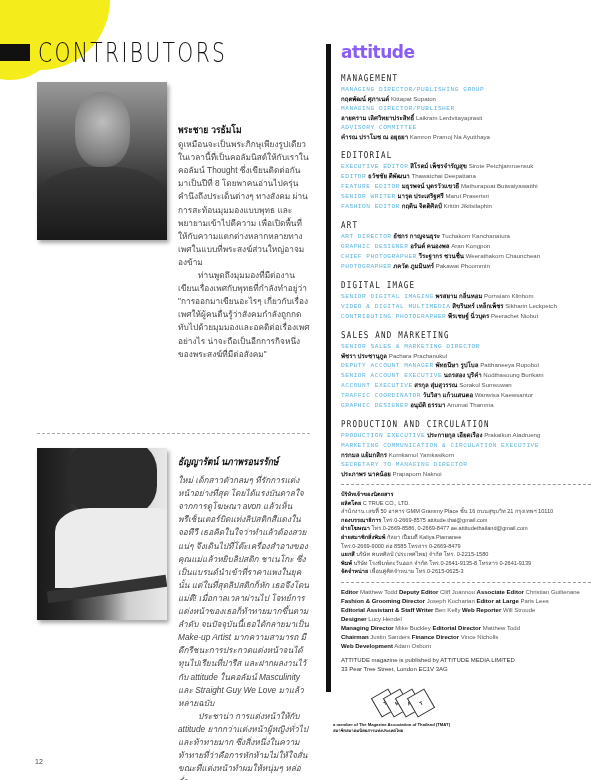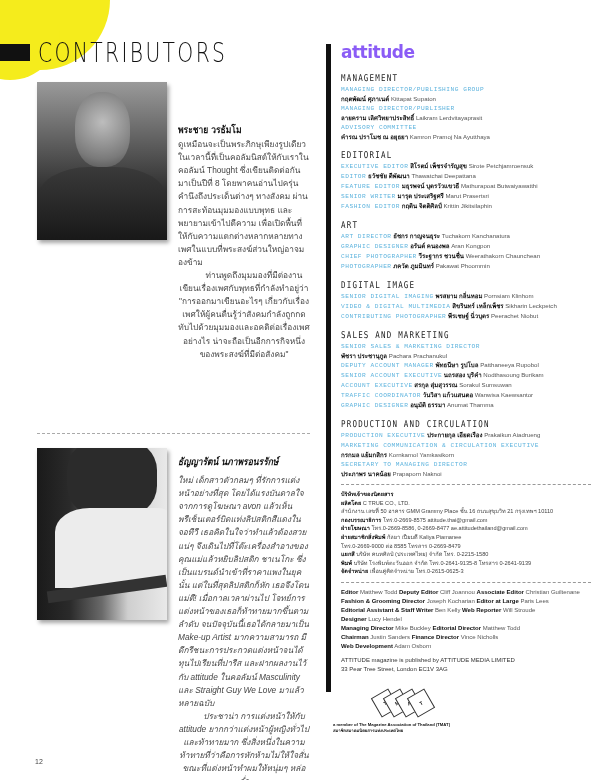--- a/index.html
+++ b/index.html
@@ -19,21 +19,21 @@
   .photo-woman { left: 37px; top: 448px; width: 130px; height: 172px; background: linear-gradient(90deg, #1a1a1a 0%, #2a2a2a 25%, #6a6a6a 50%, #cfcfcf 70%, #e9e9e9 100%); }
   .photo-woman .shirt { position: absolute; left: 18px; top: 60px; width: 115px; height: 80px; background: #ececec; border-radius: 30% 10% 0 0; }
   .photo-woman .hair { position: absolute; left: 30px; top: -10px; width: 90px; height: 80px; background: #2b2b2b; border-radius: 40%; }
   .photo-woman .belt { position: absolute; left: 10px; top: 135px; width: 120px; height: 12px; background: #333; transform: rotate(-8deg); }
 
   .bio { position: absolute; left: 178px; width: 132px; font-size: 8.3px; line-height: 13.1px; color: #444; }
   .bio-1 { top: 84px; margin-top: 39px; }
   .bio-2 { top: 455px; font-style: italic; }
   .bio-name { font-family: "DejaVu Sans", sans-serif; font-weight: bold; font-size: 10px; color: #111; margin-bottom: 2px; transform: scaleX(0.85); transform-origin: left; white-space: nowrap; }
   .bio p { margin: 0; text-align: left; }
-  .bio p.indent { text-indent: 20px; text-align: center; }
+  .bio p.indent { text-indent: 20px; }
 
   .divider-left { position: absolute; left: 37px; top: 433px; width: 273px; border-top: 1px dashed #aaa; }
 
   .page-number { position: absolute; left: 35px; top: 758px; font-size: 7px; color: #444; }
 
   .vbar { position: absolute; left: 326px; top: 44px; width: 5px; height: 648px; background: #111; }
   .masthead { position: absolute; left: 341px; top: 40px; width: 250px; }
   .brand { font-family: "DejaVu Sans", sans-serif; font-weight: bold; font-size: 17px; color: #8b5cf6; letter-spacing: -0.5px; line-height: 24px; }
   .sec-title { font-family: "DejaVu Sans Mono", monospace; font-size: 7.5px; letter-spacing: 1.2px; color: #222; margin-top: 8px; line-height: 10px; transform: scaleY(1.25); transform-origin: left top; margin-bottom: 2px; }
   .role-line { font-size: 6.1px; line-height: 9px; white-space: nowrap; color: #333; }

